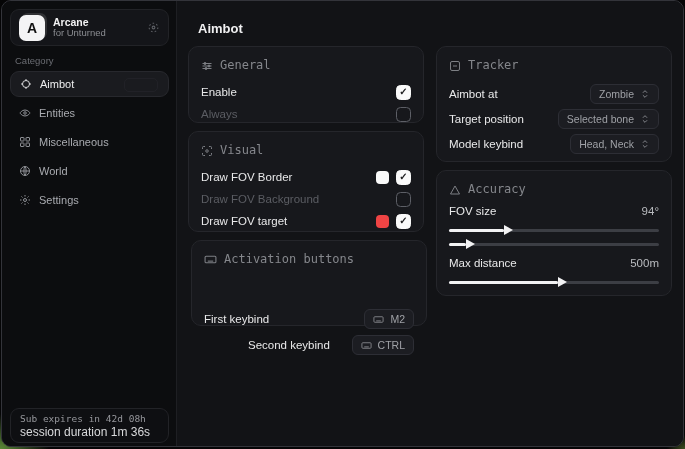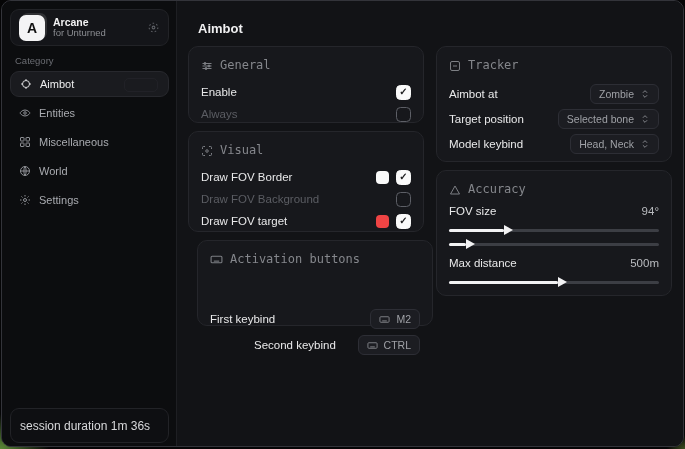--- a/index.html
+++ b/index.html
@@ -184,20 +184,21 @@
           <svg width="12" height="12" viewBox="0 0 24 24" fill="none" stroke="currentColor" stroke-width="2">
             <circle cx="12" cy="12" r="3"></circle>
             <path d="M12 2v3M12 19v3M2 12h3M19 12h3M4.9 4.9l2.1 2.1M17 17l2.1 2.1M19.1 4.9L17 7M7 17l-2.1 2.1"></path>
           </svg>
         </span>
         <span>Settings</span>
       </div>
     </div>
 
     <div class="sub-card">
+      <div class="sub-line1">Sub expires in 42d 08h</div>
       <div class="sub-line2">session duration 1m 36s</div>
     </div>
   </div>
 
   <div class="main">
     <div class="page-title">Aimbot</div>
 
     <div class="card" style="left:11px; top:45px; width:236px; height:77px;">
       <div class="card-head">
         <span class="cicon">
@@ -245,21 +246,21 @@
       </div>
       <div class="row">
         <span class="row-label">Draw FOV target</span>
         <span class="right-group">
           <span class="swatch" style="background:#ef4444;"></span>
           <span class="checkbox checked">✓</span>
         </span>
       </div>
     </div>
 
-    <div class="card" style="left:20px; top:239px; width:236px; height:86px;">
+    <div class="card" style="left:14px; top:239px; width:236px; height:86px;">
       <div class="card-head">
         <span class="cicon">
           <svg width="13" height="13" viewBox="0 0 24 24" fill="none" stroke="currentColor" stroke-width="2">
             <rect x="2" y="6" width="20" height="12" rx="2"></rect>
               <path d="M7 15h10"></path>
           </svg>
         </span>
         <span>Activation buttons</span>
       </div>
       <div class="row" style="height:26px;margin-top:40px;">

